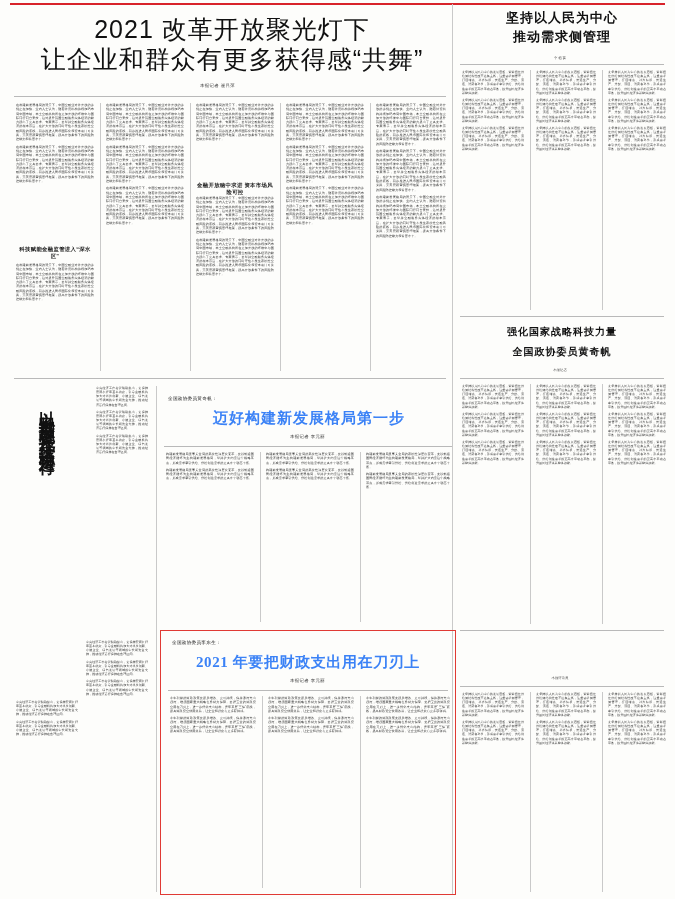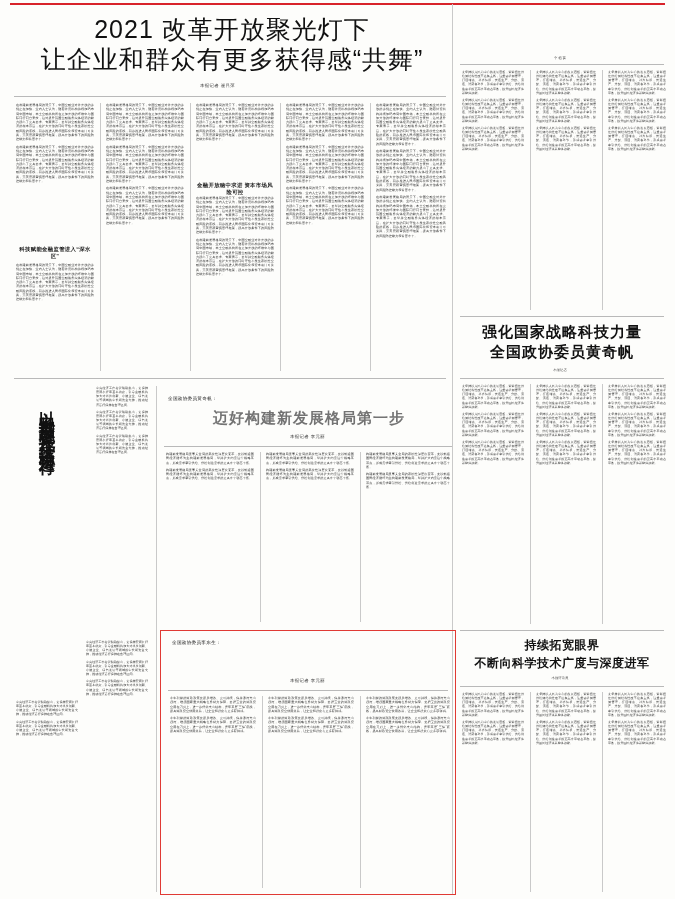--- a/index.html
+++ b/index.html
@@ -104,21 +104,21 @@
     font-size: 16px;
     line-height: 22px;
     letter-spacing: 3px;
     color: #111;
     height: 250px;
   }
   .mid-title {
     position: absolute;
     font-family: "Liberation Serif", serif;
     font-weight: bold;
-    color: #737373;
+    color: #3b82f6;
     text-align: center;
   }
   .boxed {
     position: absolute;
     border: 1.6px solid #e03a34;
     box-sizing: border-box;
   }
   .kicker {
     position: absolute;
     font-size: 4.6px;
@@ -231,38 +231,43 @@
   </div>
   <div class="vrule" style="left:360px; top:452px; height:170px;"></div>
   <div class="col" style="left:366px; top:452px; width:84px; height:170px;">
     <div class="txtblock">构建新发展格局是事关全局的系统性深层次变革，要以畅通国民经济循环为主构建新发展格局，坚持扩大内需这个战略基点，形成需求牵引供给、供给创造需求的更高水平动态平衡。</div>
     <div class="txtblock" style="margin-top:3px;">构建新发展格局是事关全局的系统性深层次变革，要以畅通国民经济循环为主构建新发展格局，坚持扩大内需这个战略基点，形成需求牵引供给、供给创造需求的更高水平动态平衡。</div>
   </div>
 
   <div class="boxed" style="left:160px; top:630px; width:296px; height:265px;"></div>
 
   <div class="kicker" style="left:172px; top:640px;">全国政协委员李东生：</div>
+  <div class="mid-title" style="left:166px; top:652px; width:284px; font-size:15px; line-height:20px; letter-spacing:0.6px;">2021 年要把财政支出用在刀刃上</div>
   <div class="byline" style="left:290px; top:678px;">本报记者 李元丽</div>
   <div class="hrule" style="left:168px; top:690px; width:280px;"></div>
 
   <div class="col" style="left:170px; top:696px; width:86px; height:192px;">
     <div class="txtblock">今年积极的财政政策要提质增效、更可持续，保持适度支出强度，增强国家重大战略任务财力保障。要把宝贵的财政资金用在刀刃上，进一步优化支出结构，兜牢基层‘三保’底线，提高财政资金使用效益，让企业和群众有更多获得感。</div>
     <div class="txtblock" style="margin-top:3px;">今年积极的财政政策要提质增效、更可持续，保持适度支出强度，增强国家重大战略任务财力保障。要把宝贵的财政资金用在刀刃上，进一步优化支出结构，兜牢基层‘三保’底线，提高财政资金使用效益，让企业和群众有更多获得感。</div>
   </div>
   <div class="vrule" style="left:262px; top:696px; height:192px;"></div>
   <div class="col" style="left:268px; top:696px; width:86px; height:192px;">
     <div class="txtblock">今年积极的财政政策要提质增效、更可持续，保持适度支出强度，增强国家重大战略任务财力保障。要把宝贵的财政资金用在刀刃上，进一步优化支出结构，兜牢基层‘三保’底线，提高财政资金使用效益，让企业和群众有更多获得感。</div>
     <div class="txtblock" style="margin-top:3px;">今年积极的财政政策要提质增效、更可持续，保持适度支出强度，增强国家重大战略任务财力保障。要把宝贵的财政资金用在刀刃上，进一步优化支出结构，兜牢基层‘三保’底线，提高财政资金使用效益，让企业和群众有更多获得感。</div>
   </div>
   <div class="vrule" style="left:360px; top:696px; height:192px;"></div>
   <div class="col" style="left:366px; top:696px; width:84px; height:192px;">
     <div class="txtblock">今年积极的财政政策要提质增效、更可持续，保持适度支出强度，增强国家重大战略任务财力保障。要把宝贵的财政资金用在刀刃上，进一步优化支出结构，兜牢基层‘三保’底线，提高财政资金使用效益，让企业和群众有更多获得感。</div>
     <div class="txtblock" style="margin-top:3px;">今年积极的财政政策要提质增效、更可持续，保持适度支出强度，增强国家重大战略任务财力保障。要把宝贵的财政资金用在刀刃上，进一步优化支出结构，兜牢基层‘三保’底线，提高财政资金使用效益，让企业和群众有更多获得感。</div>
   </div>
 
+  <div class="rt-head" style="left:460px; top:8px; width:204px; font-size:13px; line-height:19px; letter-spacing:1px;">
+    <span class="ln">坚持以人民为中心</span>
+    <span class="ln">推动需求侧管理</span>
+  </div>
   <div class="smallcap" style="left:500px; top:56px; width:120px;">李 稻 葵</div>
   <div class="hrule" style="left:460px; top:64px; width:204px;"></div>
 
   <div class="col" style="left:462px; top:70px; width:62px; height:240px;">
     <div class="txtblock dense">要坚持以人民为中心的发展思想，紧紧扭住供给侧结构性改革这条主线，注重需求侧管理，打通堵点、补齐短板，贯通生产、分配、流通、消费各环节，形成需求牵引供给、供给创造需求的更高水平动态平衡，提升国民经济体系整体效能。</div>
     <div class="txtblock dense" style="margin-top:3px;">要坚持以人民为中心的发展思想，紧紧扭住供给侧结构性改革这条主线，注重需求侧管理，打通堵点、补齐短板，贯通生产、分配、流通、消费各环节，形成需求牵引供给、供给创造需求的更高水平动态平衡，提升国民经济体系整体效能。</div>
     <div class="txtblock dense" style="margin-top:3px;">要坚持以人民为中心的发展思想，紧紧扭住供给侧结构性改革这条主线，注重需求侧管理，打通堵点、补齐短板，贯通生产、分配、流通、消费各环节，形成需求牵引供给、供给创造需求的更高水平动态平衡，提升国民经济体系整体效能。</div>
   </div>
   <div class="vrule" style="left:530px; top:70px; height:240px;"></div>
   <div class="col" style="left:536px; top:70px; width:60px; height:240px;">
@@ -272,21 +277,21 @@
   </div>
   <div class="vrule" style="left:602px; top:70px; height:240px;"></div>
   <div class="col" style="left:608px; top:70px; width:58px; height:240px;">
     <div class="txtblock dense">要坚持以人民为中心的发展思想，紧紧扭住供给侧结构性改革这条主线，注重需求侧管理，打通堵点、补齐短板，贯通生产、分配、流通、消费各环节，形成需求牵引供给、供给创造需求的更高水平动态平衡，提升国民经济体系整体效能。</div>
     <div class="txtblock dense" style="margin-top:3px;">要坚持以人民为中心的发展思想，紧紧扭住供给侧结构性改革这条主线，注重需求侧管理，打通堵点、补齐短板，贯通生产、分配、流通、消费各环节，形成需求牵引供给、供给创造需求的更高水平动态平衡，提升国民经济体系整体效能。</div>
     <div class="txtblock dense" style="margin-top:3px;">要坚持以人民为中心的发展思想，紧紧扭住供给侧结构性改革这条主线，注重需求侧管理，打通堵点、补齐短板，贯通生产、分配、流通、消费各环节，形成需求牵引供给、供给创造需求的更高水平动态平衡，提升国民经济体系整体效能。</div>
   </div>
 
   <div class="hrule" style="left:460px; top:316px; width:204px;"></div>
 
-  <div class="rt-head" style="left:460px; top:322px; width:204px; font-size:15px; line-height:20px; letter-spacing:1px;">
+  <div class="rt-head" style="left:460px; top:322px; width:204px; font-size:10px; line-height:20px; letter-spacing:1px;">
     <span class="ln">强化国家战略科技力量</span>
     <span class="ln">全国政协委员黄奇帆</span>
   </div>
   <div class="smallcap" style="left:500px; top:368px; width:120px;">本报记者</div>
   <div class="hrule" style="left:460px; top:378px; width:204px;"></div>
 
   <div class="col" style="left:462px; top:384px; width:62px; height:240px;">
     <div class="txtblock dense">要坚持以人民为中心的发展思想，紧紧扭住供给侧结构性改革这条主线，注重需求侧管理，打通堵点、补齐短板，贯通生产、分配、流通、消费各环节，形成需求牵引供给、供给创造需求的更高水平动态平衡，提升国民经济体系整体效能。</div>
     <div class="txtblock dense" style="margin-top:3px;">要坚持以人民为中心的发展思想，紧紧扭住供给侧结构性改革这条主线，注重需求侧管理，打通堵点、补齐短板，贯通生产、分配、流通、消费各环节，形成需求牵引供给、供给创造需求的更高水平动态平衡，提升国民经济体系整体效能。</div>
     <div class="txtblock dense" style="margin-top:3px;">要坚持以人民为中心的发展思想，紧紧扭住供给侧结构性改革这条主线，注重需求侧管理，打通堵点、补齐短板，贯通生产、分配、流通、消费各环节，形成需求牵引供给、供给创造需求的更高水平动态平衡，提升国民经济体系整体效能。</div>
@@ -299,24 +304,20 @@
   </div>
   <div class="vrule" style="left:602px; top:384px; height:240px;"></div>
   <div class="col" style="left:608px; top:384px; width:58px; height:240px;">
     <div class="txtblock dense">要坚持以人民为中心的发展思想，紧紧扭住供给侧结构性改革这条主线，注重需求侧管理，打通堵点、补齐短板，贯通生产、分配、流通、消费各环节，形成需求牵引供给、供给创造需求的更高水平动态平衡，提升国民经济体系整体效能。</div>
     <div class="txtblock dense" style="margin-top:3px;">要坚持以人民为中心的发展思想，紧紧扭住供给侧结构性改革这条主线，注重需求侧管理，打通堵点、补齐短板，贯通生产、分配、流通、消费各环节，形成需求牵引供给、供给创造需求的更高水平动态平衡，提升国民经济体系整体效能。</div>
     <div class="txtblock dense" style="margin-top:3px;">要坚持以人民为中心的发展思想，紧紧扭住供给侧结构性改革这条主线，注重需求侧管理，打通堵点、补齐短板，贯通生产、分配、流通、消费各环节，形成需求牵引供给、供给创造需求的更高水平动态平衡，提升国民经济体系整体效能。</div>
   </div>
 
   <div class="hrule" style="left:460px; top:630px; width:204px;"></div>
 
-  <div class="rt-head" style="left:458px; top:636px; width:208px; font-size:12px; line-height:18px; letter-spacing:0.5px;">
-    <span class="ln">持续拓宽眼界</span>
-    <span class="ln">不断向科学技术广度与深度进军</span>
-  </div>
   <div class="smallcap" style="left:500px; top:676px; width:120px;">本报评论员</div>
   <div class="hrule" style="left:460px; top:686px; width:204px;"></div>
 
   <div class="col" style="left:462px; top:692px; width:62px; height:200px;">
     <div class="txtblock dense">要坚持以人民为中心的发展思想，紧紧扭住供给侧结构性改革这条主线，注重需求侧管理，打通堵点、补齐短板，贯通生产、分配、流通、消费各环节，形成需求牵引供给、供给创造需求的更高水平动态平衡，提升国民经济体系整体效能。</div>
     <div class="txtblock dense" style="margin-top:3px;">要坚持以人民为中心的发展思想，紧紧扭住供给侧结构性改革这条主线，注重需求侧管理，打通堵点、补齐短板，贯通生产、分配、流通、消费各环节，形成需求牵引供给、供给创造需求的更高水平动态平衡，提升国民经济体系整体效能。</div>
   </div>
   <div class="vrule" style="left:530px; top:692px; height:200px;"></div>
   <div class="col" style="left:536px; top:692px; width:60px; height:200px;">
     <div class="txtblock dense">要坚持以人民为中心的发展思想，紧紧扭住供给侧结构性改革这条主线，注重需求侧管理，打通堵点、补齐短板，贯通生产、分配、流通、消费各环节，形成需求牵引供给、供给创造需求的更高水平动态平衡，提升国民经济体系整体效能。</div>

